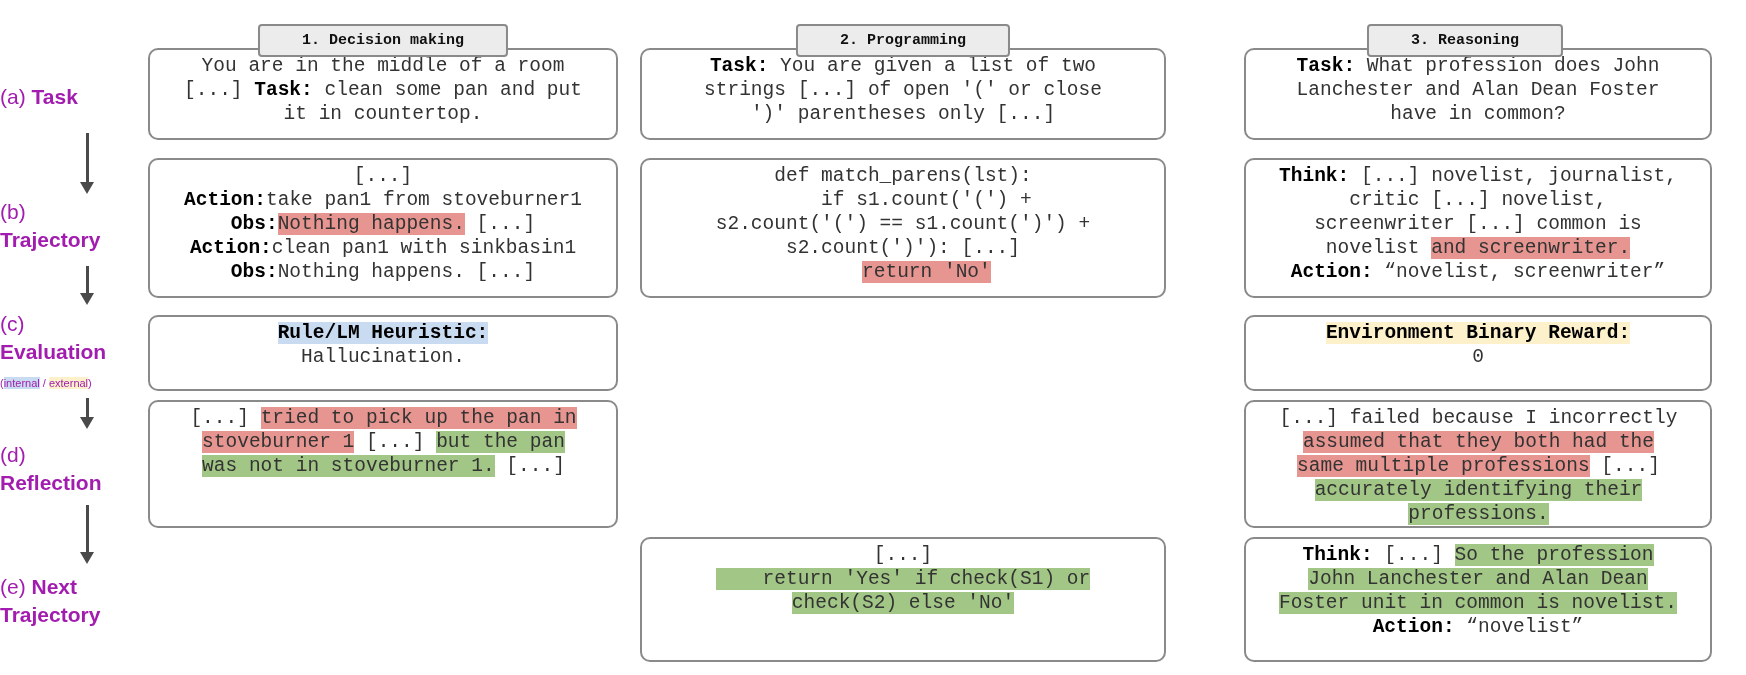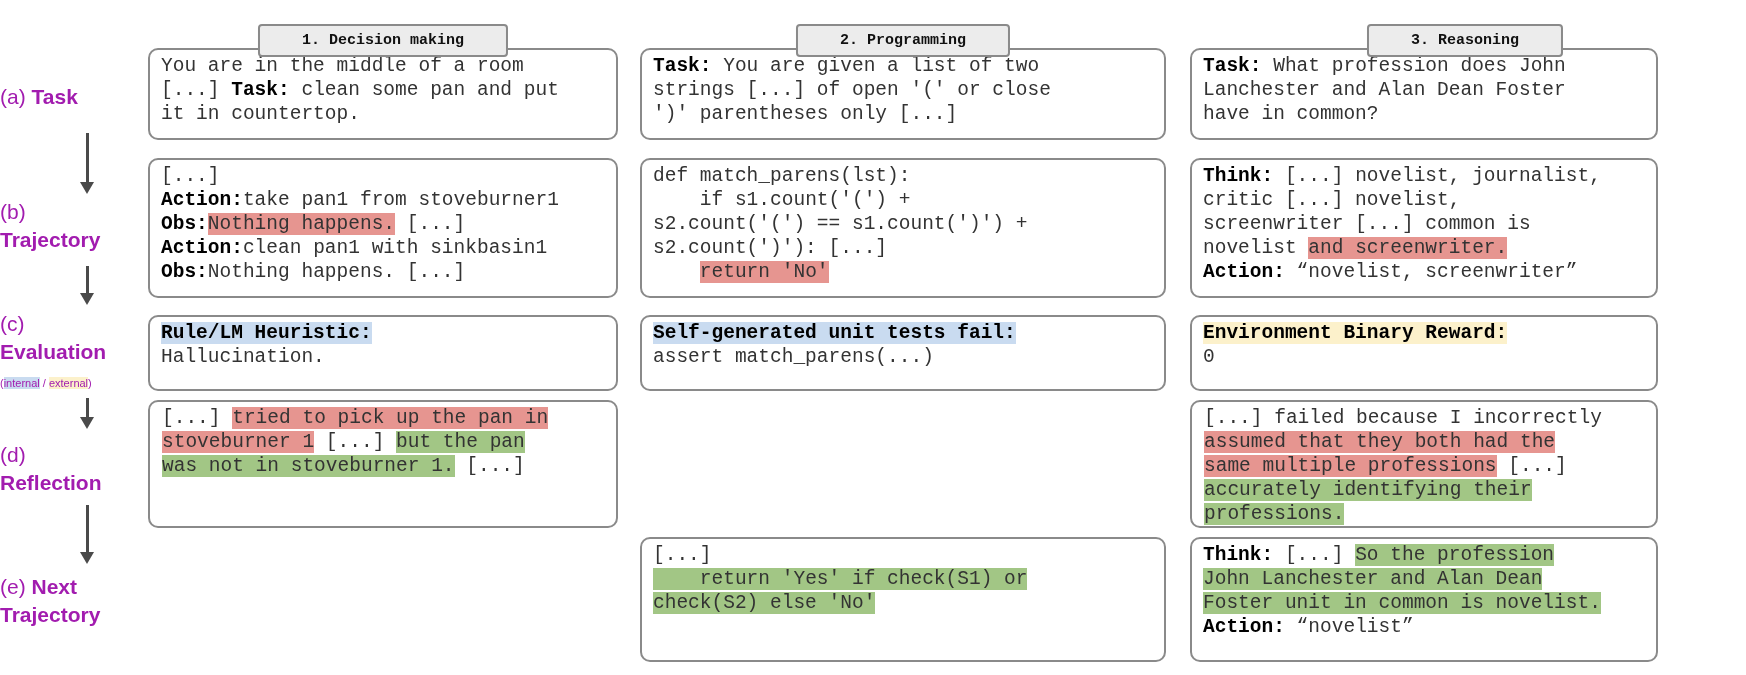--- a/index.html
+++ b/index.html
@@ -27,30 +27,30 @@
     background:var(--tab-bg);border:2px solid var(--border);border-radius:4px;
     font-weight:bold;font-size:15px;line-height:27px;color:#111;
     padding:1px 42px;white-space:nowrap;
   }
   
   .box{
     position:absolute;z-index:1;background:#fff;
     border:2px solid var(--border);border-radius:10px;
     padding:4px 11px;box-sizing:border-box;
     font-size:19.5px;line-height:24px;color:#333;
-    white-space:pre-wrap;overflow:hidden;
+    white-space:pre-wrap;overflow:hidden;text-align:center;
   }
   .box .b{font-weight:bold;color:#000;}
   .hl-red{background:var(--hl-red);}
   .hl-green{background:var(--hl-green);}
   .hl-blue{background:var(--hl-blue);}
   .hl-yellow{background:var(--hl-yellow);}
   .c1{left:148px;width:470px;}
   .c2{left:640px;width:526px;}
-  .c3{left:1190px;width:468px;}
+  .c3{left:1244px;width:468px;}
   .ra{top:48px;height:92px;}
   .rb{top:158px;height:140px;}
   .rc{top:315px;height:76px;}
   .rd{top:400px;height:128px;padding-left:12px;}
   .re{top:537px;height:125px;}
 </style>
 </head>
 <body>
 
 <div class="canvas">
@@ -94,22 +94,20 @@
 s2.count(')'): [...]
     </span><span class="hl-red">return 'No'</span></div>
   <div class="box c3 rb"><span class="b">Think:</span><span> [...] novelist, journalist,
 critic [...] novelist,
 screenwriter [...] common is
 novelist </span><span class="hl-red">and screenwriter.</span><span>
 </span><span class="b">Action:</span><span> “novelist, screenwriter”</span></div>
 
   <div class="box c1 rc"><span class="b hl-blue">Rule/LM Heuristic:</span><span>
 Hallucination.</span></div>
-  <div class="box c2 rc"><span class="b hl-blue">Self-generated unit tests fail:</span><span>
-assert match_parens(...)</span></div>
   <div class="box c3 rc"><span class="b hl-yellow">Environment Binary Reward:</span><span>
 0</span></div>
 
   <div class="box c1 rd"><span>[...] </span><span class="hl-red">tried to pick up the pan in
 stoveburner 1</span><span> [...] </span><span class="hl-green">but the pan
 was not in stoveburner 1.</span><span> [...]</span></div>
   <div class="box c3 rd"><span>[...] failed because I incorrectly
 </span><span class="hl-red">assumed that they both had the
 same multiple professions</span><span> [...]
 </span><span class="hl-green">accurately identifying their

